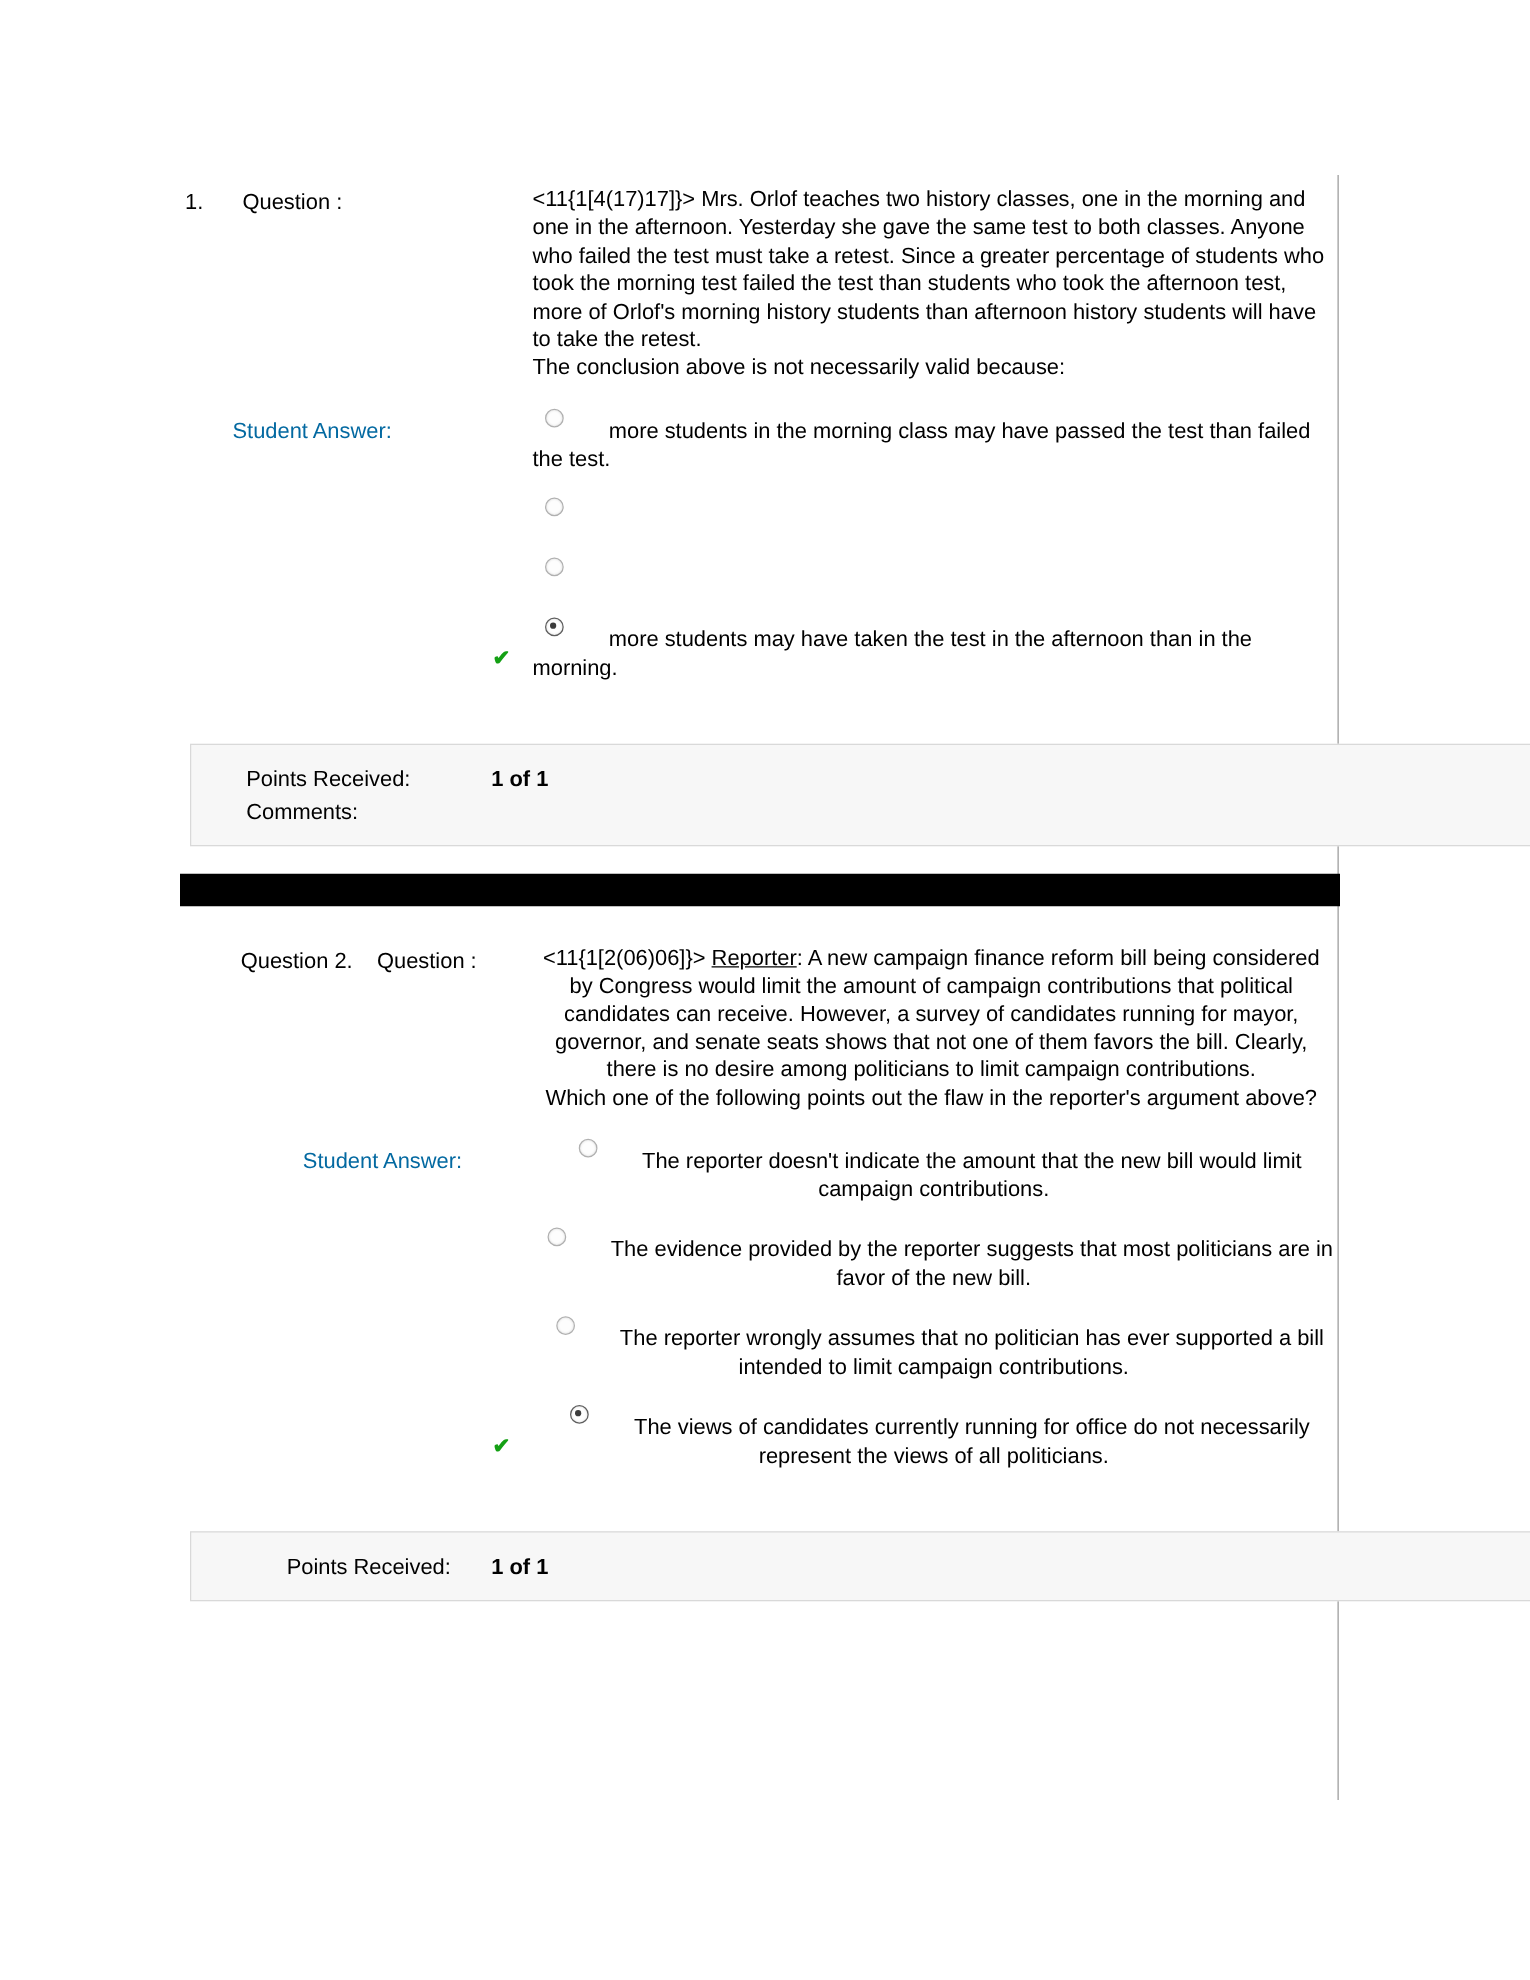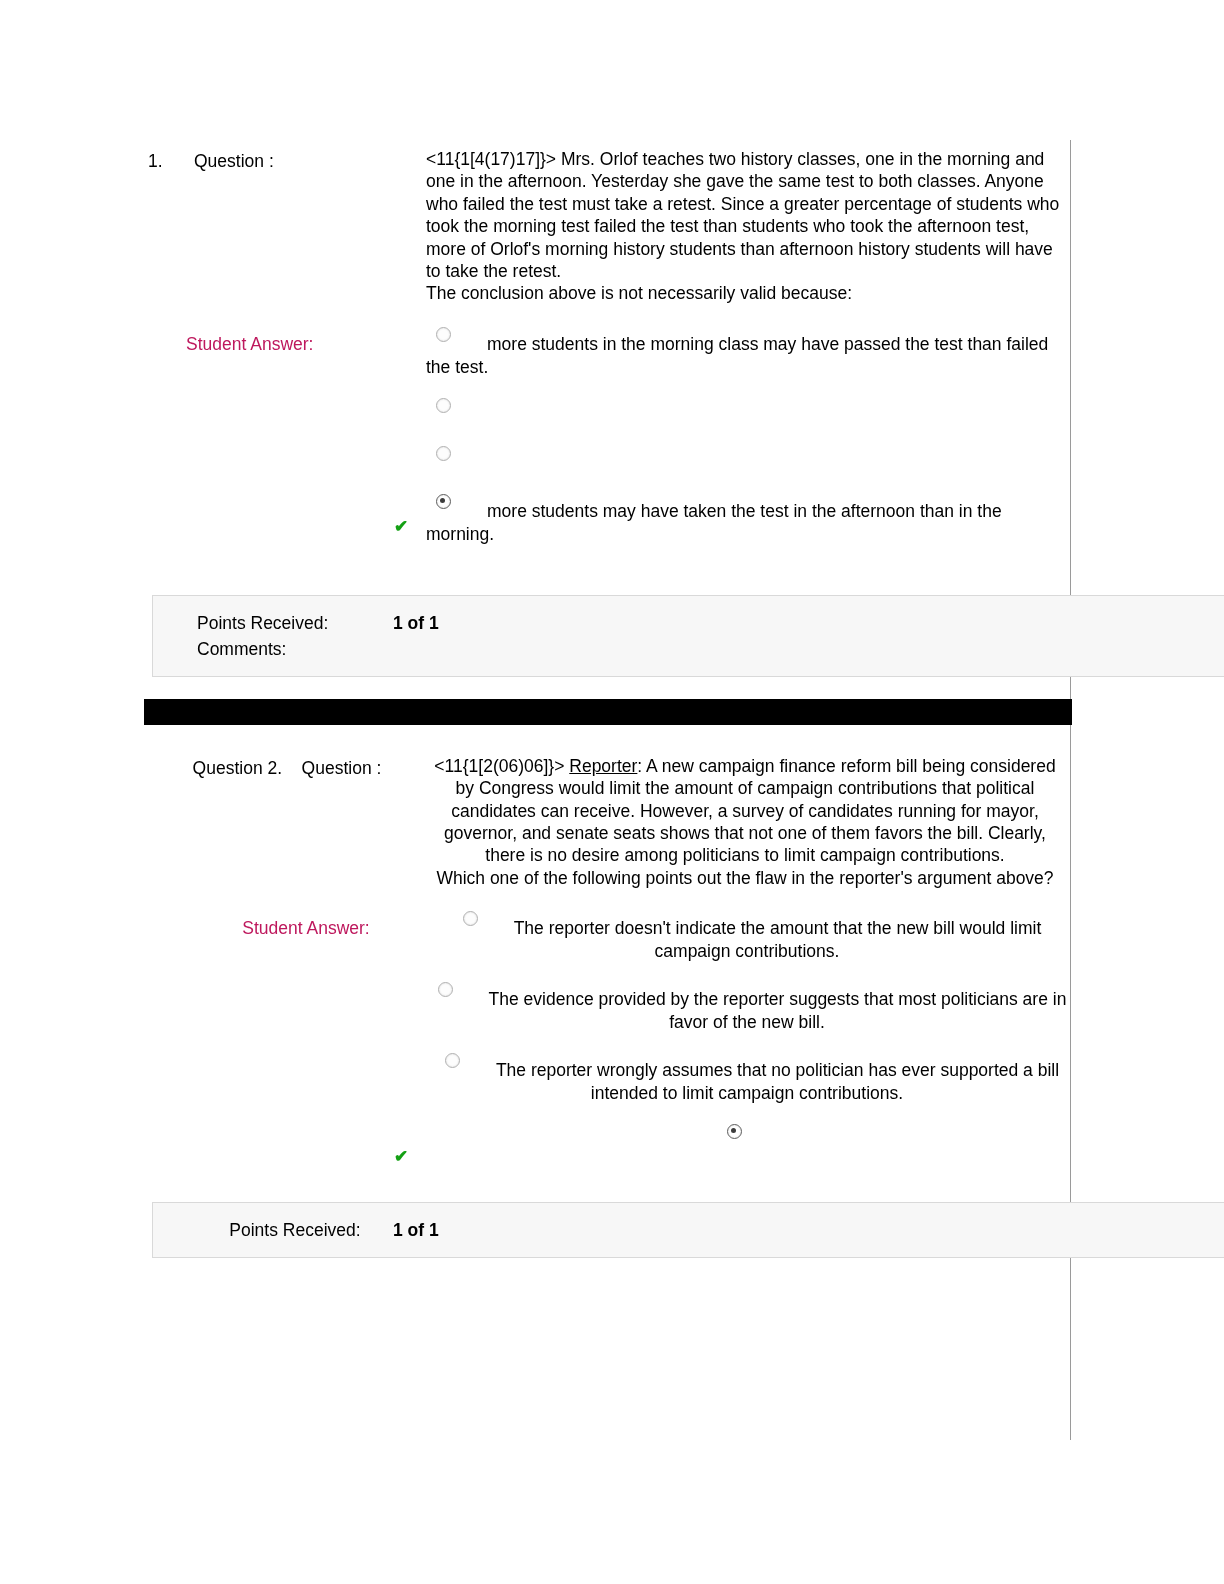--- a/index.html
+++ b/index.html
@@ -73,21 +73,21 @@
     text-decoration: underline;
   }
   .answers-row {
     display: flex;
     margin-top: 28px;
     align-items: flex-start;
   }
   .sa-label {
     width: 278px;
     flex: 0 0 278px;
-    color: #be185d;
+    color: #0369a1;
     font-size: 17.5px;
     line-height: 22px;
     padding-left: 38px;
     box-sizing: border-box;
   }
   .answers {
     flex: 1 1 auto;
     max-width: 642px;
     position: relative;
   }
@@ -256,21 +256,21 @@
 
           <div class="ans">
             <span class="radio"></span><span class="atext">The evidence provided by the reporter suggests that most politicians are in favor of the new bill.</span>
           </div>
 
           <div class="ans">
             <span class="radio"></span><span class="atext">The reporter wrongly assumes that no politician has ever supported a bill intended to limit campaign contributions.</span>
           </div>
 
           <div class="ans selected">
-            <span class="check">✔</span><span class="radio"></span>
+            <span class="check">✔</span><span class="radio"></span><span class="atext">The views of candidates currently running for office do not necessarily represent the views of all politicians.</span>
           </div>
 
         </div>
       </div>
 
       <div class="points-box">
         <div class="pb-row">
           <div class="pb-label">Points Received:</div>
           <div class="pb-value">1 of 1</div>
         </div>

